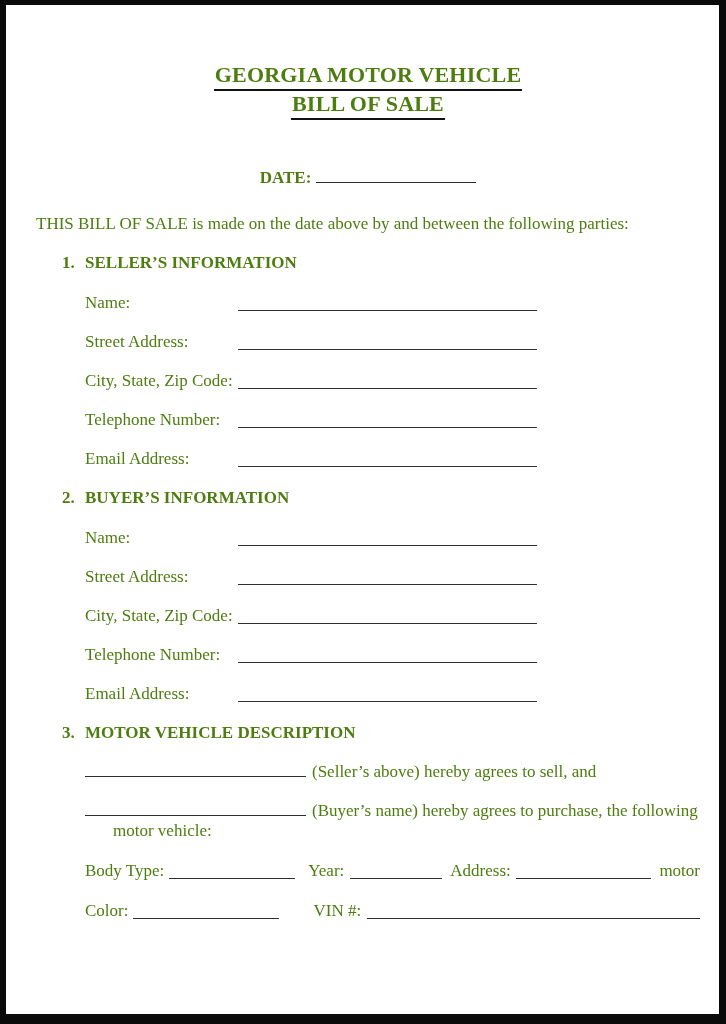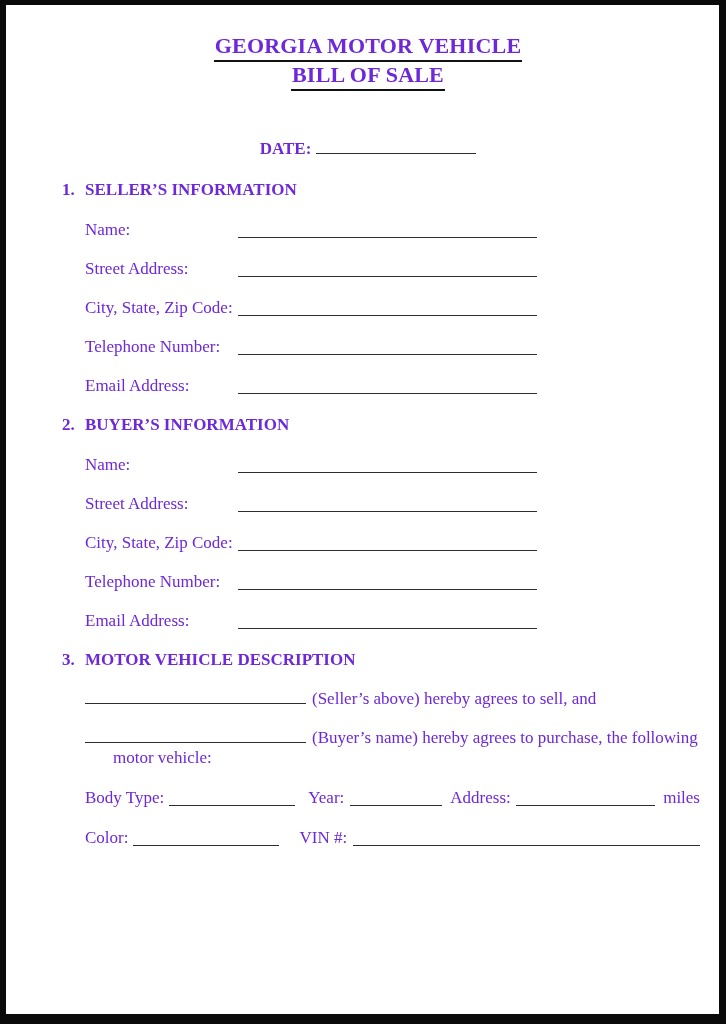--- a/index.html
+++ b/index.html
@@ -6,22 +6,22 @@
   body {
     width:726px; height:1024px; position:relative;
     background:#0a0a0a;
     font-family:"Liberation Serif","DejaVu Serif",serif;
   }
   .page {
     position:absolute; top:5px; left:6px; right:7px; bottom:10px;
     background:#ffffff; overflow:hidden;
   }
   .content {
-    padding:28px 19px 0 30px;
-    font-size:17px; color:#6d28d9; line-height:20px;
+    padding:57px 19px 0 30px;
+    font-size:17px; color:#4d7c0f; line-height:20px;
   }
   
   .title-block { text-align:center; }
   .title-line {
     display:block; line-height:26px;
   }
   .title-line > span {
     display:inline-block; font-weight:bold; font-size:22px;
     letter-spacing:0.2px;
     border-bottom:2px solid #111; padding:0 1px 1px 1px;
@@ -49,38 +49,39 @@
   
   .clause { margin-left:49px; margin-top:19px; white-space:nowrap; height:20px; }
   .clause .blank { width:221px; margin-right:6px; }
   .clause-cont { margin-left:77px; height:20px; }
   
   .vrow { display:flex; margin-left:49px; margin-top:20px; height:20px; }
   .vlabel { white-space:nowrap; flex:none; }
   .vline { align-self:flex-end; height:0; border-bottom:1.5px solid #2e2e2e; margin-bottom:2px; flex:none; }
   .vline.grow { flex:1; }
   .ml5 { margin-left:5px; } .ml6 { margin-left:6px; } .ml8 { margin-left:8px; }
-  .ml10 { margin-left:10px; } .ml13 { margin-left:13px; } .ml25 { margin-left:20px; }
+  .ml10 { margin-left:10px; } .ml13 { margin-left:13px; } .ml25 { margin-left:34px; }
   .w250 { width:248px; } .w126 { width:126px; } .w92 { width:92px; } .w146 { width:146px; }
 </style>
 </head>
 <body>
 
 <div class="page">
   <div class="content">
 
     <div class="title-block">
       <span class="title-line"><span>GEORGIA MOTOR VEHICLE</span></span>
       <span class="title-line"><span>BILL OF SALE</span></span>
     </div>
 
     <div class="date-row">
       <span class="date-label">DATE:</span><span class="blank"></span>
     </div>
 
+    <div class="intro">THIS BILL OF SALE is made on the date above by and between the following parties:</div>
 
     <div class="sec-head">
       <span class="sec-num">1.</span>
       <span>SELLER’S INFORMATION</span>
     </div>
     <div class="fields">
       <div class="frow">
         <span class="flabel">Name:</span>
           <span class="fline"></span>
       </div>
@@ -144,21 +145,21 @@
     <div class="clause-cont">motor vehicle:</div>
 
 
     <div class="vrow">
       <span class="vlabel">Body Type:</span>
       <span class="vline w126 ml5"></span>
       <span class="vlabel ml13">Year:</span>
       <span class="vline w92 ml6"></span>
       <span class="vlabel ml8">Address:</span>
       <span class="vline grow ml5"></span>
-      <span class="vlabel ml8">miles</span>
+      <span class="vlabel ml8">motor</span>
     </div>
 
     <div class="vrow">
       <span class="vlabel">Color:</span>
       <span class="vline w146 ml5"></span>
       <span class="vlabel ml25">VIN #:</span>
       <span class="vline grow ml6"></span>
     </div>
 
   </div>

